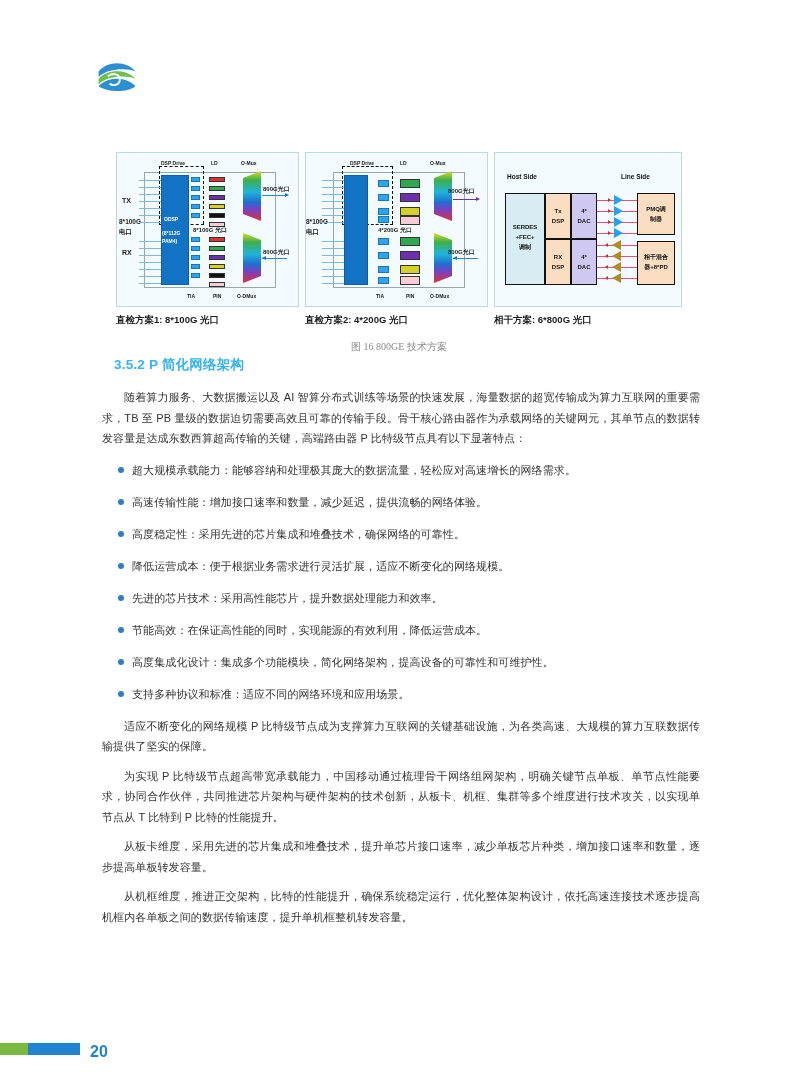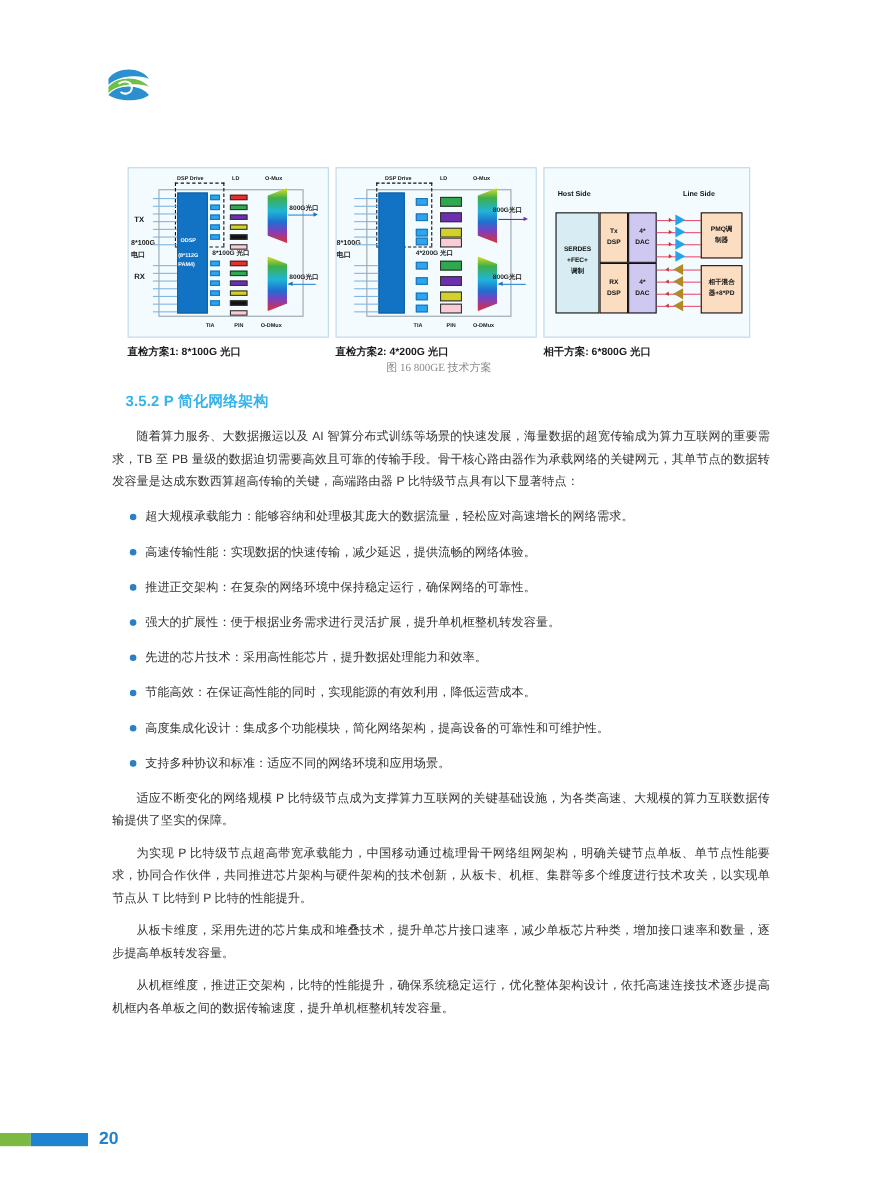--- a/index.html
+++ b/index.html
@@ -155,20 +155,21 @@
     width: 189px;
     text-align: left;
     font-size: 9.5px;
     font-weight: bold;
     color: #1b1b1b;
     font-family: "Liberation Sans", "DejaVu Sans", sans-serif;
   }
   .subcap-3 { width: 188px; }
   .fig-caption {
     text-align: center;
+    margin-top: 13px;
     font-size: 10px;
     color: #8a8a8a;
     font-family: "Liberation Serif", "DejaVu Serif", serif;
   }
 
   
   .content {
     position: absolute;
     left: 102px;
     top: 356px;
@@ -210,23 +211,23 @@
     top: 7px;
     width: 6px; height: 6px;
     border-radius: 50%;
     background: #2b7fc4;
   }
 
   
   .footer {
     position: absolute;
     left: 0;
-    bottom: 32px;
+    bottom: 16px;
     display: flex;
-    align-items: center;
+    align-items: flex-start;
   }
   .bar-green { width: 28px; height: 12px; background: #7cb943; }
   .bar-blue { width: 52px; height: 12px; background: #1f83d0; }
   .page-num {
     margin-left: 10px;
     font-size: 16px;
     font-weight: bold;
     color: #1f83d0;
   }
 </style>
@@ -468,23 +469,23 @@
   <div class="fig-caption">图 16 800GE 技术方案</div>
 </div>
 
 <div class="content">
   <h2 class="section-title">3.5.2 P 简化网络架构</h2>
 
   <p class="para">随着算力服务、大数据搬运以及 AI 智算分布式训练等场景的快速发展，海量数据的超宽传输成为算力互联网的重要需求，TB 至 PB 量级的数据迫切需要高效且可靠的传输手段。骨干核心路由器作为承载网络的关键网元，其单节点的数据转发容量是达成东数西算超高传输的关键，高端路由器 P 比特级节点具有以下显著特点：</p>
 
   <ul class="bullets">
     <li><span class="dot"></span><span>超大规模承载能力：能够容纳和处理极其庞大的数据流量，轻松应对高速增长的网络需求。</span></li>
-    <li><span class="dot"></span><span>高速传输性能：实现数据的快速传输，减少延迟，提供流畅的网络体验。</span></li>
-    <li><span class="dot"></span><span>推进正交架构：在复杂的网络环境中保持稳定运行，确保网络的可靠性。</span></li>
-    <li><span class="dot"></span><span>强大的扩展性：便于根据业务需求进行灵活扩展，提升单机框整机转发容量。</span></li>
+    <li><span class="dot"></span><span>高速传输性能：增加接口速率和数量，减少延迟，提供流畅的网络体验。</span></li>
+    <li><span class="dot"></span><span>高度稳定性：采用先进的芯片集成和堆叠技术，确保网络的可靠性。</span></li>
+    <li><span class="dot"></span><span>降低运营成本：便于根据业务需求进行灵活扩展，适应不断变化的网络规模。</span></li>
     <li><span class="dot"></span><span>先进的芯片技术：采用高性能芯片，提升数据处理能力和效率。</span></li>
     <li><span class="dot"></span><span>节能高效：在保证高性能的同时，实现能源的有效利用，降低运营成本。</span></li>
     <li><span class="dot"></span><span>高度集成化设计：集成多个功能模块，简化网络架构，提高设备的可靠性和可维护性。</span></li>
     <li><span class="dot"></span><span>支持多种协议和标准：适应不同的网络环境和应用场景。</span></li>
   </ul>
 
   <p class="para">适应不断变化的网络规模 P 比特级节点成为支撑算力互联网的关键基础设施，为各类高速、大规模的算力互联数据传输提供了坚实的保障。</p>
   <p class="para">为实现 P 比特级节点超高带宽承载能力，中国移动通过梳理骨干网络组网架构，明确关键节点单板、单节点性能要求，协同合作伙伴，共同推进芯片架构与硬件架构的技术创新，从板卡、机框、集群等多个维度进行技术攻关，以实现单节点从 T 比特到 P 比特的性能提升。</p>
   <p class="para">从板卡维度，采用先进的芯片集成和堆叠技术，提升单芯片接口速率，减少单板芯片种类，增加接口速率和数量，逐步提高单板转发容量。</p>
   <p class="para">从机框维度，推进正交架构，比特的性能提升，确保系统稳定运行，优化整体架构设计，依托高速连接技术逐步提高机框内各单板之间的数据传输速度，提升单机框整机转发容量。</p>

